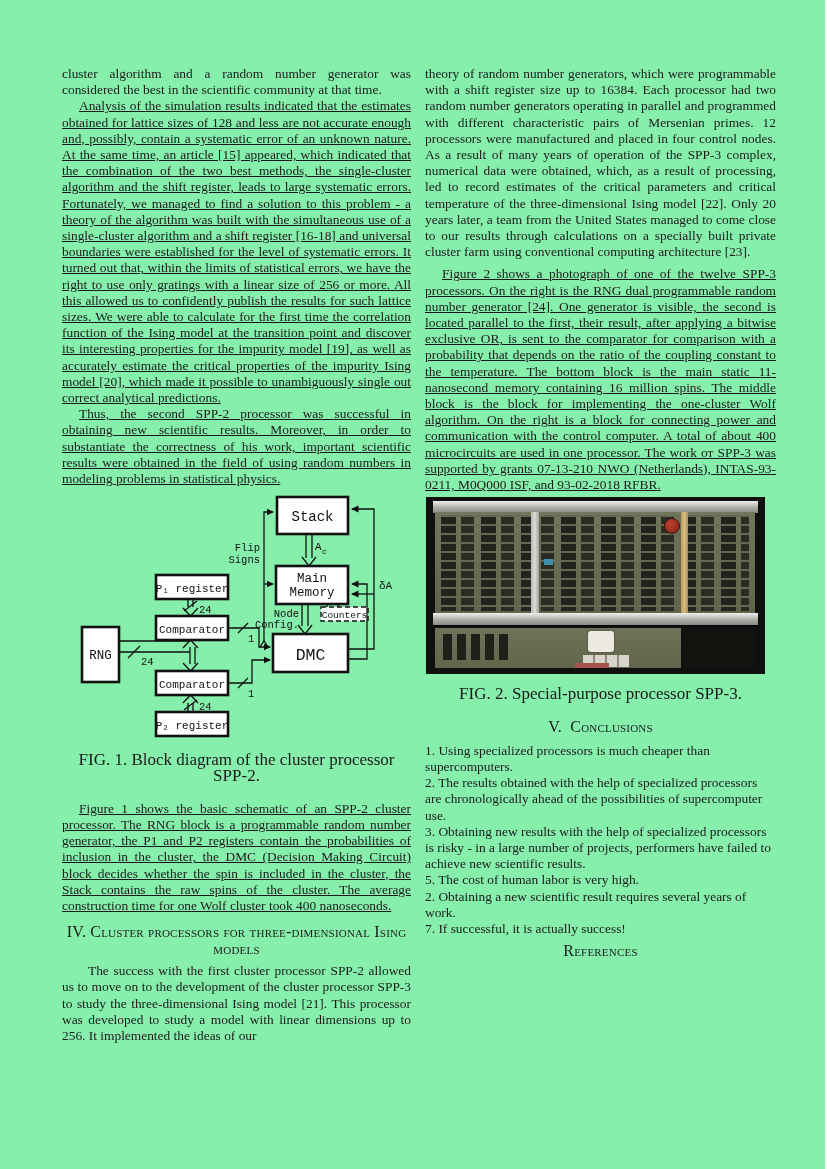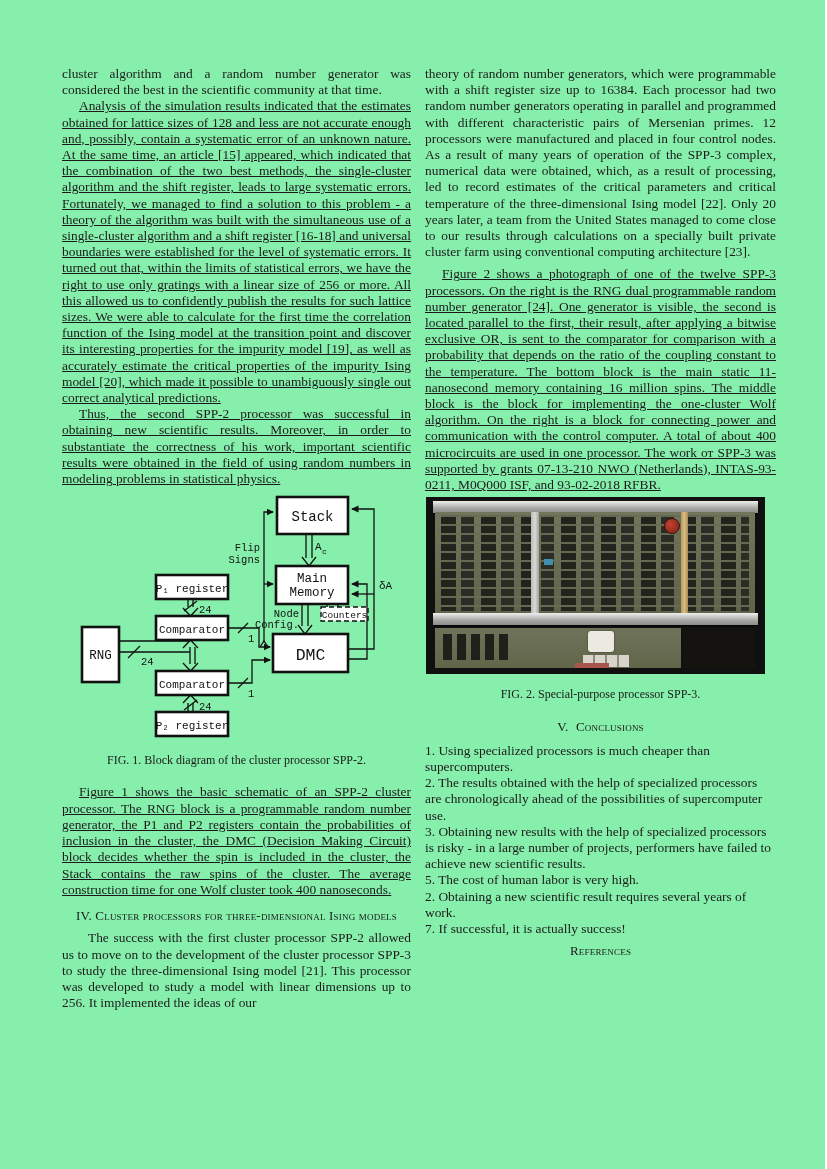--- a/index.html
+++ b/index.html
@@ -9,25 +9,25 @@
     color:#1a1a1a;
   }
   .page { position:relative; width:825px; height:1169px; overflow:hidden; background:#86efac; }
   .col  { position:absolute; top:66px; font-size:13.4px; line-height:16.2px; }
   .col-left  { left:62px; width:349px; }
   .col-right { left:425px; width:351px; }
   p.body { margin:0; text-align:justify; }
   p.ind  { text-indent:17px;text-decoration:underline; }
   p.ind2 { text-indent:26px; }
   .gap6  { margin-top:6px !important; }
-  .caption { font-size:12px; text-align:center; margin:16px; }
+  .caption { font-size:17px; text-align:center; margin:16px; }
   .fig1-caption { margin-top:5px; }
   .fig2-caption { margin-top:12px; }
   .sec-heading {
-    text-align:center; font-variant:small-caps; font-size:13px;
+    text-align:center; font-variant:small-caps; font-size:16px;
     letter-spacing:0.2px; margin:0;
   }
   .h4 { margin-top:10px; margin-bottom:6px; line-height:16.5px;font-family:Liberation Serif, serif; }
   .h5 { margin-top:8px; margin-bottom:7px; word-spacing:4px; }
   .hrefs { margin-top:6px; }
   .concl p { margin:0; text-align:left; }
 
   
   .fig1-svg { display:block; margin-top:2px; }
   .fig1-svg text {

